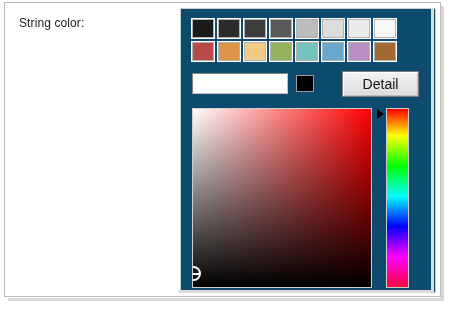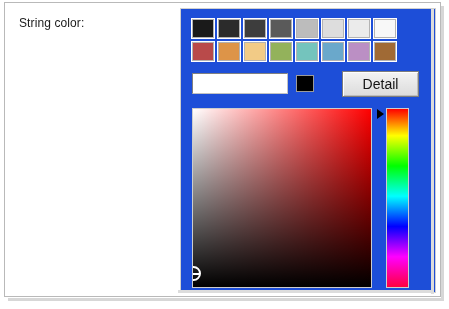--- a/index.html
+++ b/index.html
@@ -53,21 +53,21 @@
     white-space: nowrap;
   }
 
   
   #color-picker-panel {
     position: absolute;
     left: 175px;
     top: 5px;
     width: 256px;
     height: 285px;
-    background: #1d4ed8;
+    background: #0c4a6e;
     border: 1px solid #cfcfcf;
     box-sizing: border-box;
   }
   #panel-shadow-right {
     position: absolute;
     left: 431px;
     top: 9px;
     width: 3px;
     height: 285px;
     background: #dcdcdc;

